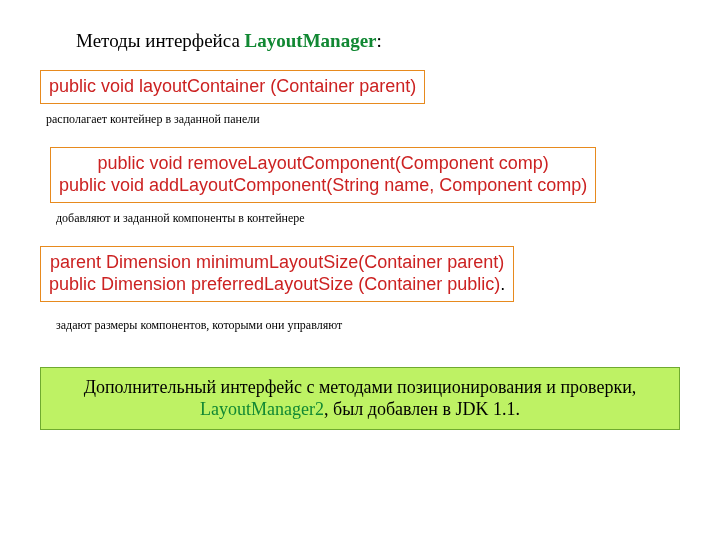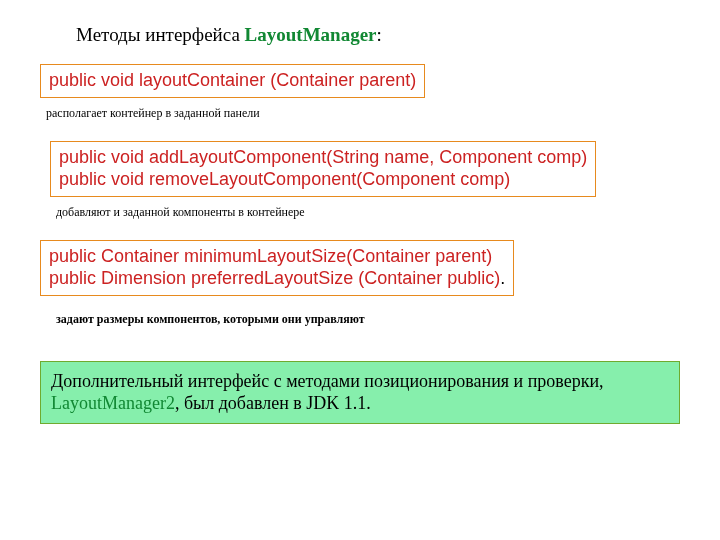--- a/index.html
+++ b/index.html
@@ -7,39 +7,40 @@
     padding: 0;
     width: 720px;
     height: 540px;
     background: #fff;
     font-family: "Times New Roman", Times, serif;
     font-size: 18px;
     color: #000;
   }
   .page {
     position: relative;
-    padding: 24px 40px 30px 40px;
+    padding: 30px 40px 30px 40px;
   }
   .heading {
     margin: 0 0 18px 36px;
     font-size: 19px;
   }
   .heading .kw { color: #118833; font-weight: bold; }
   .box {
     border: 1.5px solid;
     padding: 4px 8px 5px 8px;
     margin: 0 0 6px 0;
     display: inline-block;
     font-family: Arial, Helvetica, sans-serif;
     font-size: 18px;
     color: #cc2222;
     line-height: 1.25;
+    text-align: center;
   }
   .box-orange { border-color: #e78a1e; background:#fff;}
-  .box-green  { border-color: #6faa2f; background:#86efac; display:block; font-family:"Times New Roman",serif; color:#000; padding:8px 10px;}
+  .box-green  { border-color: #6faa2f; background:#bef264; display:block; font-family:"Times New Roman",serif; color:#000; padding:8px 10px;}
   .desc {
     font-size: 12px;
     margin: 2px 0 20px 6px;
   }
   .block2 { margin-left: 10px; }
   .block3 { margin-left: 0px; }
   .dot { color:#000; }
   .green2 { color:#118833; }
 </style>
 </head>
@@ -51,32 +52,32 @@
     <span>Методы интерфейса </span><span class="kw">LayoutManager</span><span>:</span>
   </p>
 
   <div class="box box-orange">
     <div>public void layoutContainer (Container parent)</div>
   </div>
   <div class="desc">располагает контейнер в заданной панели</div>
 
   <div class="block2">
     <div class="box box-orange">
+      <div>public void removeLayoutComponent(Component comp)</div>
       <div>public void addLayoutComponent(String name, Component comp)</div>
-      <div>public void removeLayoutComponent(Component comp)</div>
     </div>
     <div class="desc">добавляют и заданной компоненты в контейнере</div>
   </div>
 
   <div class="block3">
     <div class="box box-orange">
-      <div>public Container minimumLayoutSize(Container parent)</div>
+      <div>parent Dimension minimumLayoutSize(Container parent)</div>
       <div><span>public Dimension preferredLayoutSize (Container public)</span><span class="dot">.</span></div>
     </div>
-    <div class="desc" style="margin-left:16px; margin-top:10px;font-weight:bold;">задают размеры компонентов, которыми они управляют</div>
+    <div class="desc" style="margin-left:16px; margin-top:10px;">задают размеры компонентов, которыми они управляют</div>
   </div>
 
   <div style="height:14px"></div>
 
   <div class="box box-green">
     <span>Дополнительный интерфейс с методами позиционирования и проверки, </span><span class="green2">LayoutManager2</span><span>,  был добавлен в JDK 1.1.</span>
   </div>
 
 </div>
 

